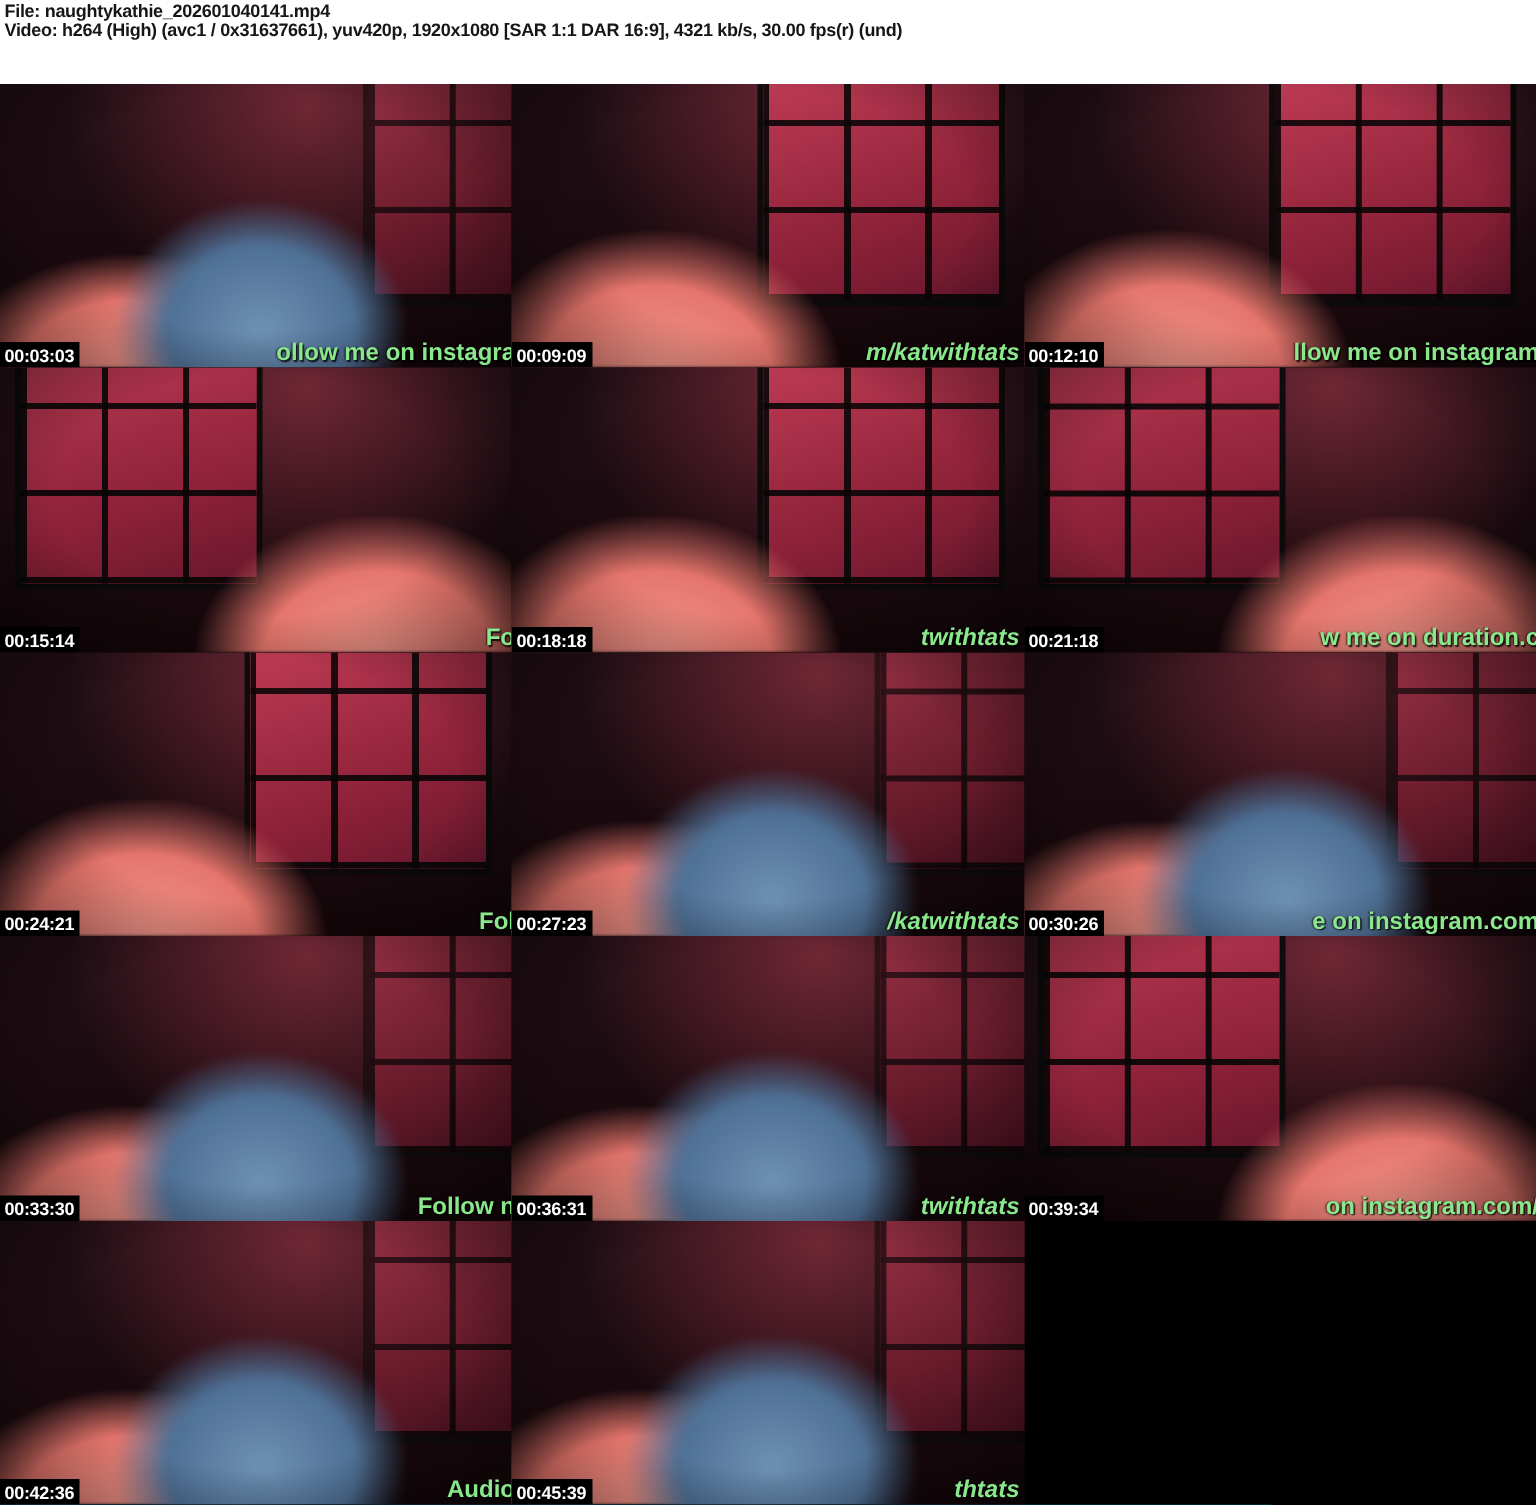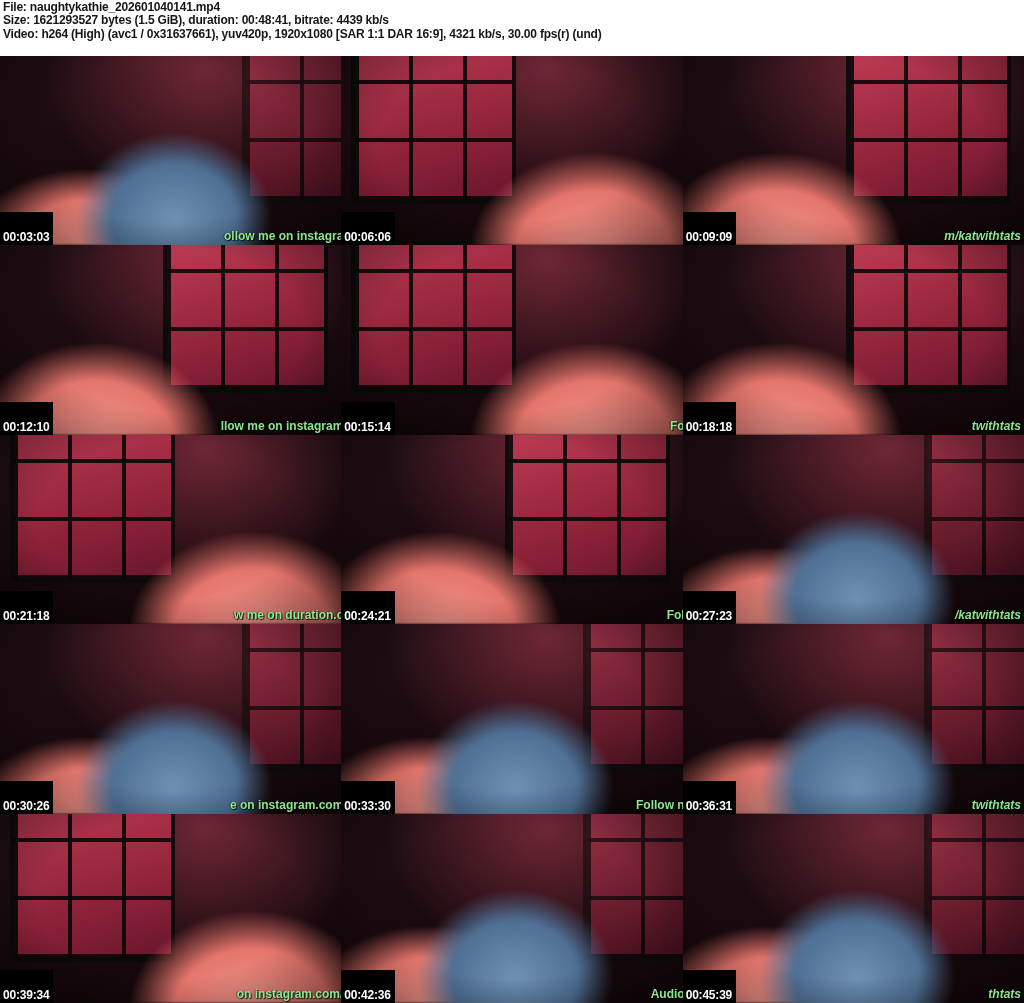--- a/index.html
+++ b/index.html
@@ -51,61 +51,52 @@
     background:radial-gradient(ellipse at 50% 70%, #6e90b2 0%, #4f7095 45%, rgba(40,60,85,0) 70%);
     filter:blur(2px);
   }
   .thumb .vignette{
     position:absolute;inset:0;
     background:radial-gradient(ellipse at 50% 45%, rgba(0,0,0,0) 55%, rgba(0,0,0,.45) 100%);
   }
   
   .ts{
     position:absolute;left:0;bottom:0;background:#000;color:#ffffff;
-    font-size:12px;font-weight:bold;line-height:14px;padding:18px 4px 1px 3px;
+    font-size:12px;font-weight:bold;line-height:14px;padding:2px 4px 1px 3px;
     letter-spacing:-0.2px;white-space:nowrap;
   }
   .ov{
-    position:absolute;bottom:2px;font-size:12px;font-weight:bold;line-height:14px;
+    position:absolute;bottom:2px;font-size:16px;font-weight:bold;line-height:14px;
     color:#8be78b;white-space:nowrap;
     text-shadow:1px 1px 1px rgba(0,0,0,.85), -1px 0 1px rgba(0,0,0,.5);
   }
   .ov.edge{right:-2px;}
   .ov.inset{right:3px;font-style:italic;}
   .ov:empty{display:none;}
 </style>
 </head>
 <body>
 
 <div id="sheet">
 
   <div id="header">
     <div class="hline">File: naughtykathie_202601040141.mp4</div>
-    <div class="hline">Size: 1621293527 bytes (1.5 GiB), duration: 00:48:41, bitrate: 4439 kb/s</div>
     <div class="hline">Video: h264 (High) (avc1 / 0x31637661), yuv420p, 1920x1080 [SAR 1:1 DAR 16:9], 4321 kb/s, 30.00 fps(r) (und)</div>
   </div>
 
   <div id="grid">
     <div class="thumb v2">
       <div class="panel"></div>
       <div class="bed"></div>
       <div class="denim"></div>
       <div class="vignette"></div>
       <span class="ov edge">ollow me on instagra</span>
       <span class="ts">00:03:03</span>
     </div>
 
-    <div class="thumb v1">
-      <div class="panel"></div>
-      <div class="bed"></div>
-
-      <div class="vignette"></div>
-
-      <span class="ts">00:06:06</span>
-    </div>
 
     <div class="thumb v0">
       <div class="panel"></div>
       <div class="bed"></div>
 
       <div class="vignette"></div>
       <span class="ov inset">m/katwithtats</span>
       <span class="ts">00:09:09</span>
     </div>
 

